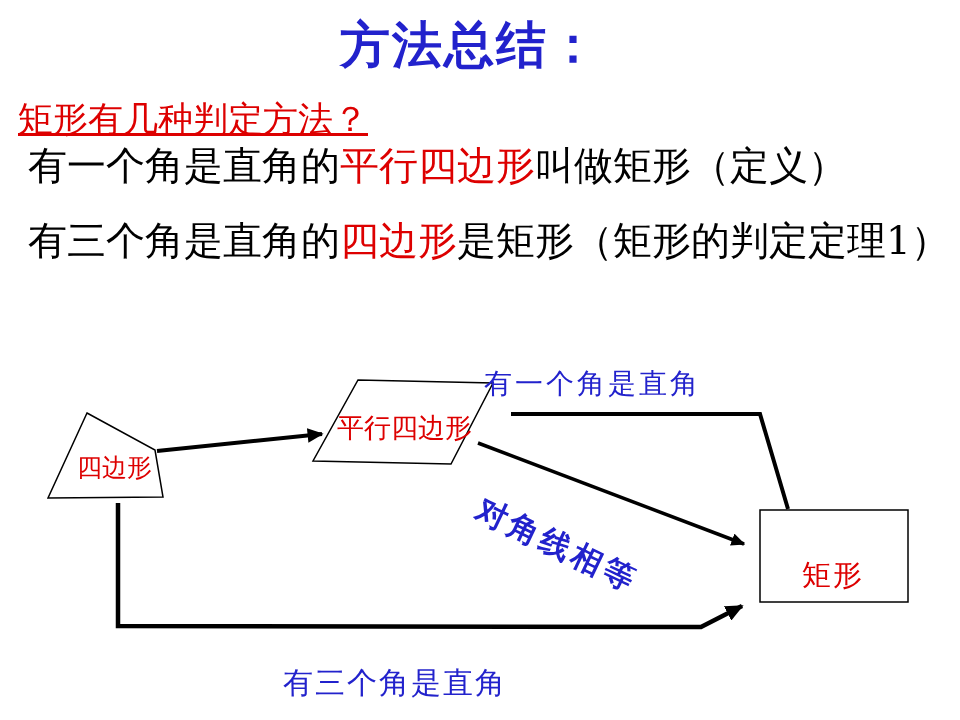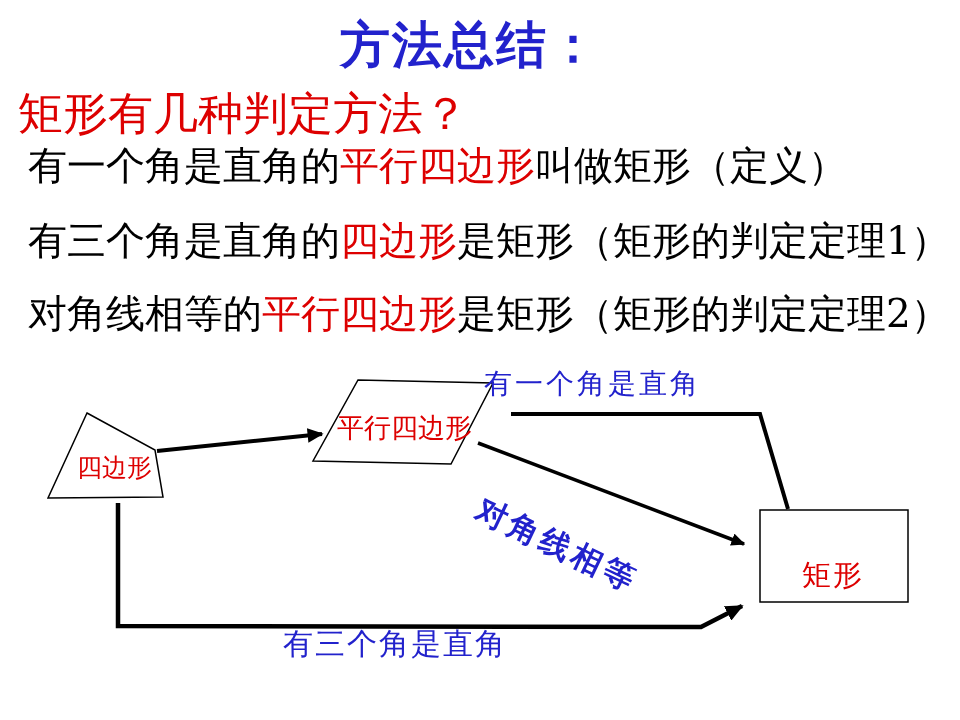--- a/index.html
+++ b/index.html
@@ -21,23 +21,24 @@
   .title {
     left: 340px;
     top: 12px;
     font-size: 50px;
     font-weight: bold;
     color: #2222cc;
     letter-spacing: 2px;
   }
   .question {
     left: 18px;
-    top: 84px;
-    font-size: 45px;
+    top: 96px;
+    font-size: 35px;
     color: #dd0000;
+    text-decoration: underline;
   }
   .statement {
     left: 28px;
     font-size: 39px;
     color: #000000;
     letter-spacing: 0px;
   }
   .statement .hl { color: #dd0000; }
   #stmt1 { top: 139px; }
   #stmt2 { top: 214px; }
@@ -53,21 +54,21 @@
   .shape { fill: #ffffff; stroke: #000000; stroke-width: 1.5; }
   .flow  { fill: none; stroke: #000000; }
 
   .node-label { color: #dd0000; }
   #quad-label { left: 77px;  top: 451px; font-size: 25px; }
   #para-label { left: 337px; top: 410px; font-size: 27px; }
   #rect-label { left: 802px; top: 556px; font-size: 29px; letter-spacing: 2px; }
 
   .edge-label { color: #2222cc; }
   #edge-one   { left: 484px; top: 365px; font-size: 28px; letter-spacing: 3px; }
-  #edge-three { left: 283px; top: 624px; font-size: 30px; letter-spacing: 2px; }
+  #edge-three { left: 283px; top: 663px; font-size: 30px; letter-spacing: 2px; }
   #edge-diag  {
     left: 487px; top: 489px;
     font-size: 31px;
     font-weight: bold;
     letter-spacing: 4px;
     transform: rotate(25.5deg);
     transform-origin: left top;
   }
 </style>
 </head>
@@ -76,21 +77,20 @@
 <div class="slide">
 
   <div class="abs title">方法总结：</div>
 
   <div class="abs question">矩形有几种判定方法？</div>
 
   <div class="abs statement" id="stmt1"><span>有一个角是直角的</span><span class="hl">平行四边形</span><span>叫做矩形（定义）</span></div>
 
   <div class="abs statement" id="stmt2"><span>有三个角是直角的</span><span class="hl">四边形</span><span>是矩形（矩形的判定定理1）</span></div>
 
-  <div class="abs statement" id="stmt3"><span>对角线相等的</span><span class="hl">平行四边形</span><span>是矩形（矩形的判定定理2）</span></div>
 
   <svg class="diagram-svg" viewBox="0 0 960 720" xmlns="http://www.w3.org/2000/svg">
     <defs>
       <marker id="ah" markerWidth="4" markerHeight="3.6" refX="3.6" refY="1.8" orient="auto">
         <polygon points="0,0 4,1.8 0,3.6" fill="#000000"></polygon>
       </marker>
     </defs>
 
     <polygon class="shape" points="87,413 155,450 163,497 48,498"></polygon>
 

